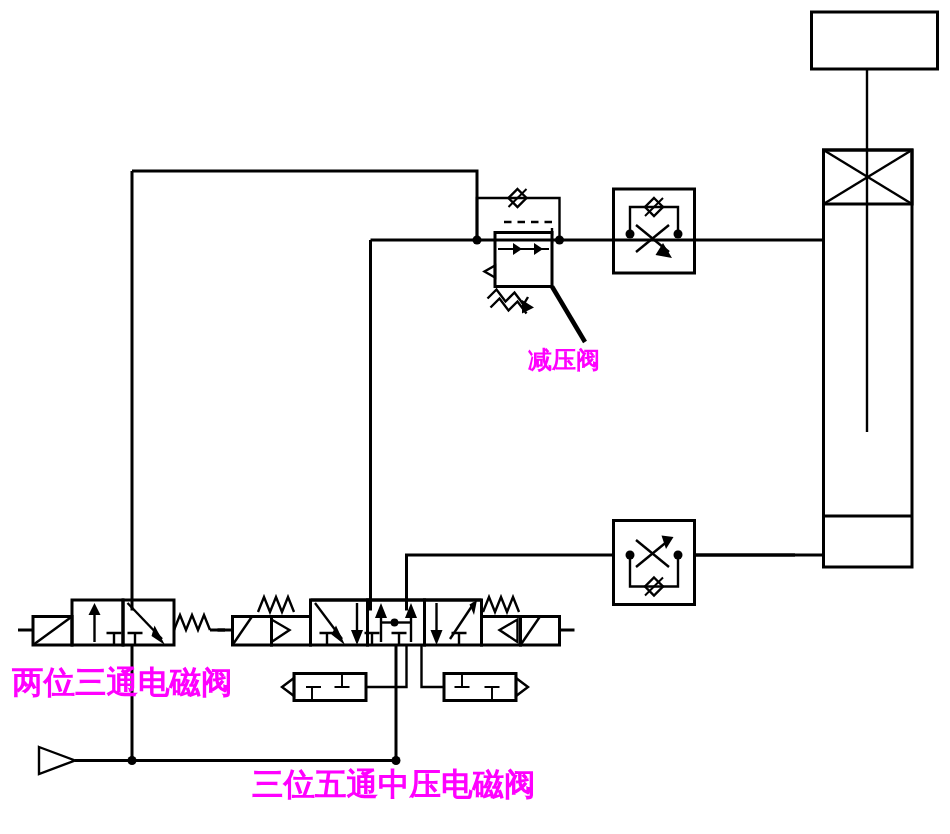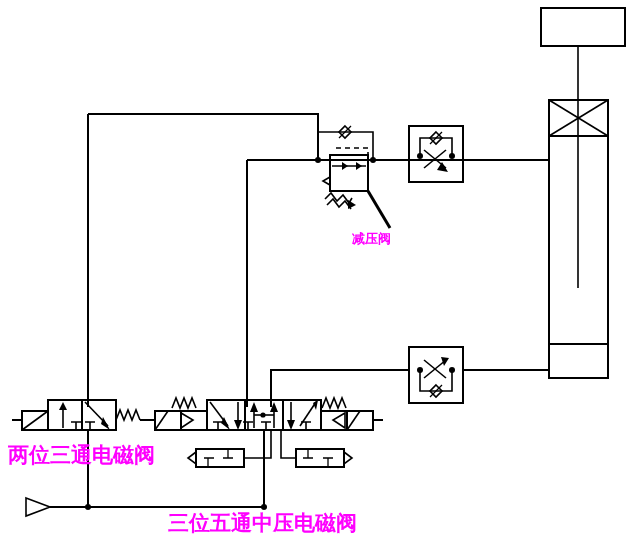--- a/index.html
+++ b/index.html
@@ -40,21 +40,21 @@
     font-size: 21px;
   }
   #label-three-pos {
     left: 168px;
     top: 513px;
     font-size: 21px;
   }
   #label-reducing {
     left: 352px;
     top: 232px;
-    font-size: 13px;
+    font-size: 16px;
   }
 </style>
 </head>
 <body>
 
 <div id="canvas-wrap">
 
   <svg id="diagram" viewBox="0 0 633 556">
     <defs>
       <style>

